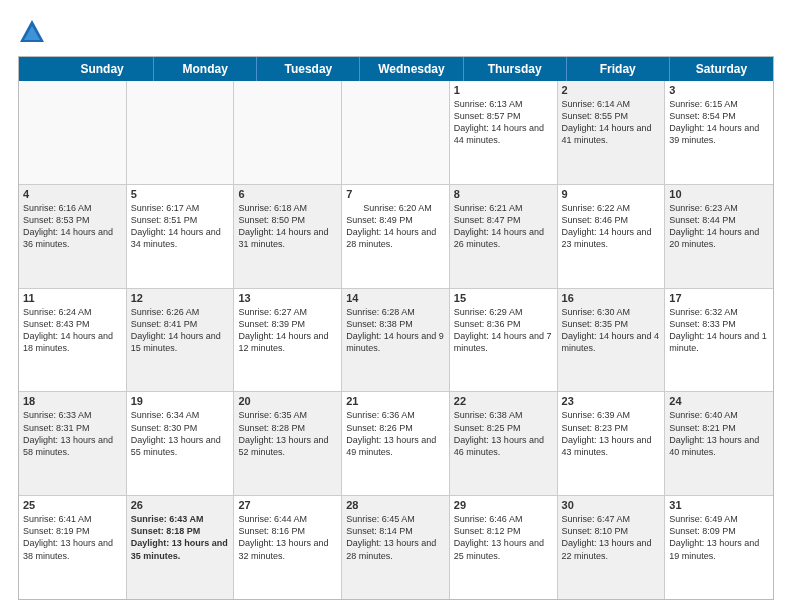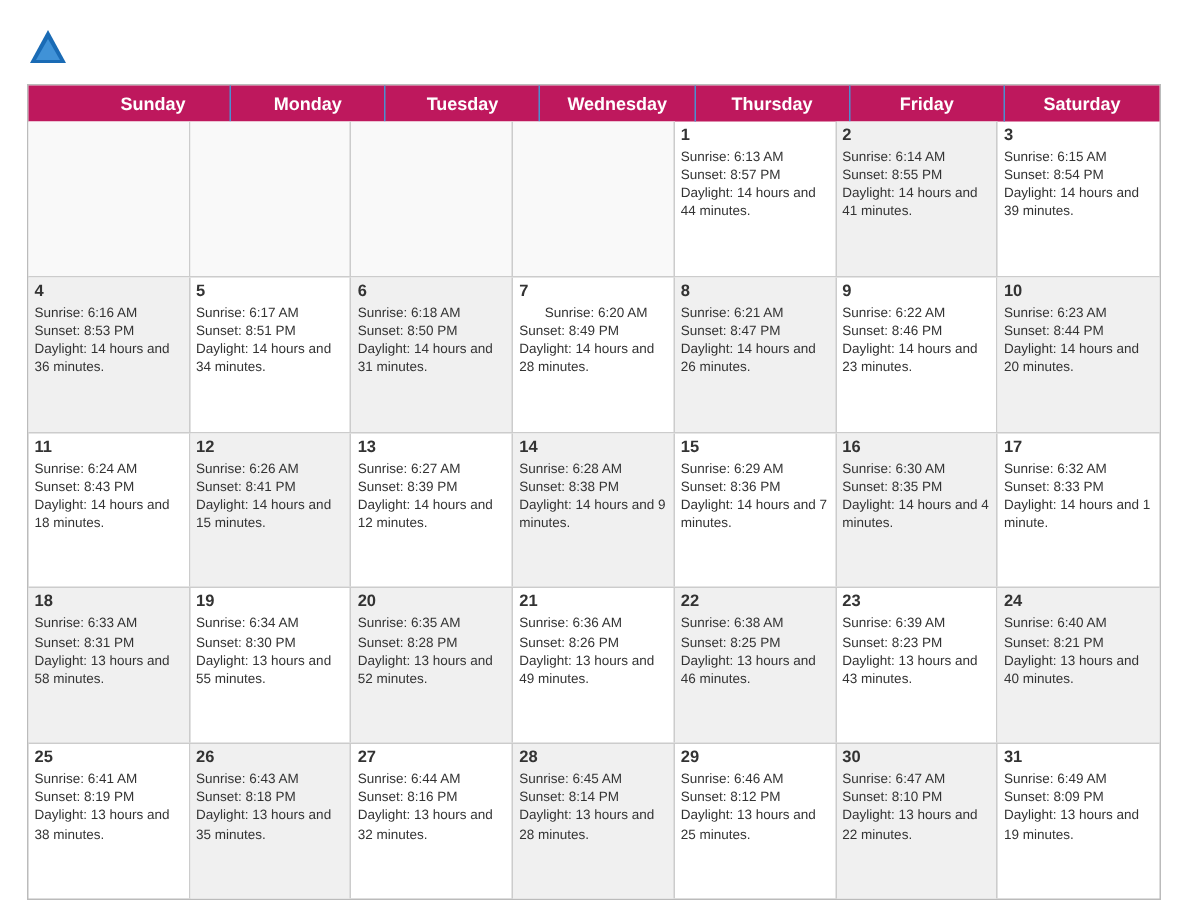--- a/index.html
+++ b/index.html
@@ -62,21 +62,21 @@
     }
     .calendar {
       flex: 1;
       display: flex;
       flex-direction: column;
       border: 1px solid #bbb;
     }
     .cal-header-row {
       display: grid;
       grid-template-columns: repeat(7, 1fr);
-      background: #be185d;
+      background: #0369a1;
       padding-left: 32px;
     }
     .cal-header-cell {
       color: #fff;
       font-size: 12px;
       font-weight: bold;
       padding: 5px 4px;
       text-align: center;
       border-right: 1px solid #4a8fd0;
     }
@@ -230,21 +230,21 @@
 Sunset: 8:23 PM
 Daylight: 13 hours and 43 minutes.</span></div>
           <div class="cal-cell shaded"><span class="day-num">24</span><span class="cell-text" style="white-space: pre-line;">Sunrise: 6:40 AM
 Sunset: 8:21 PM
 Daylight: 13 hours and 40 minutes.</span></div>
         </div>
         <div class="cal-week">
           <div class="cal-cell"><span class="day-num">25</span><span class="cell-text" style="white-space: pre-line;">Sunrise: 6:41 AM
 Sunset: 8:19 PM
 Daylight: 13 hours and 38 minutes.</span></div>
-          <div class="cal-cell shaded"><span class="day-num">26</span><span class="cell-text" style="white-space: pre-line;">Sunrise: 6:43 AM
+          <div class="cal-cell shaded"><span class="day-num">26</span><span class="cell-text" style="white-space: pre-line; font-weight: bold;">Sunrise: 6:43 AM
 Sunset: 8:18 PM
 Daylight: 13 hours and 35 minutes.</span></div>
           <div class="cal-cell"><span class="day-num">27</span><span class="cell-text" style="white-space: pre-line;">Sunrise: 6:44 AM
 Sunset: 8:16 PM
 Daylight: 13 hours and 32 minutes.</span></div>
           <div class="cal-cell shaded"><span class="day-num">28</span><span class="cell-text" style="white-space: pre-line;">Sunrise: 6:45 AM
 Sunset: 8:14 PM
 Daylight: 13 hours and 28 minutes.</span></div>
           <div class="cal-cell"><span class="day-num">29</span><span class="cell-text" style="white-space: pre-line;">Sunrise: 6:46 AM
 Sunset: 8:12 PM

